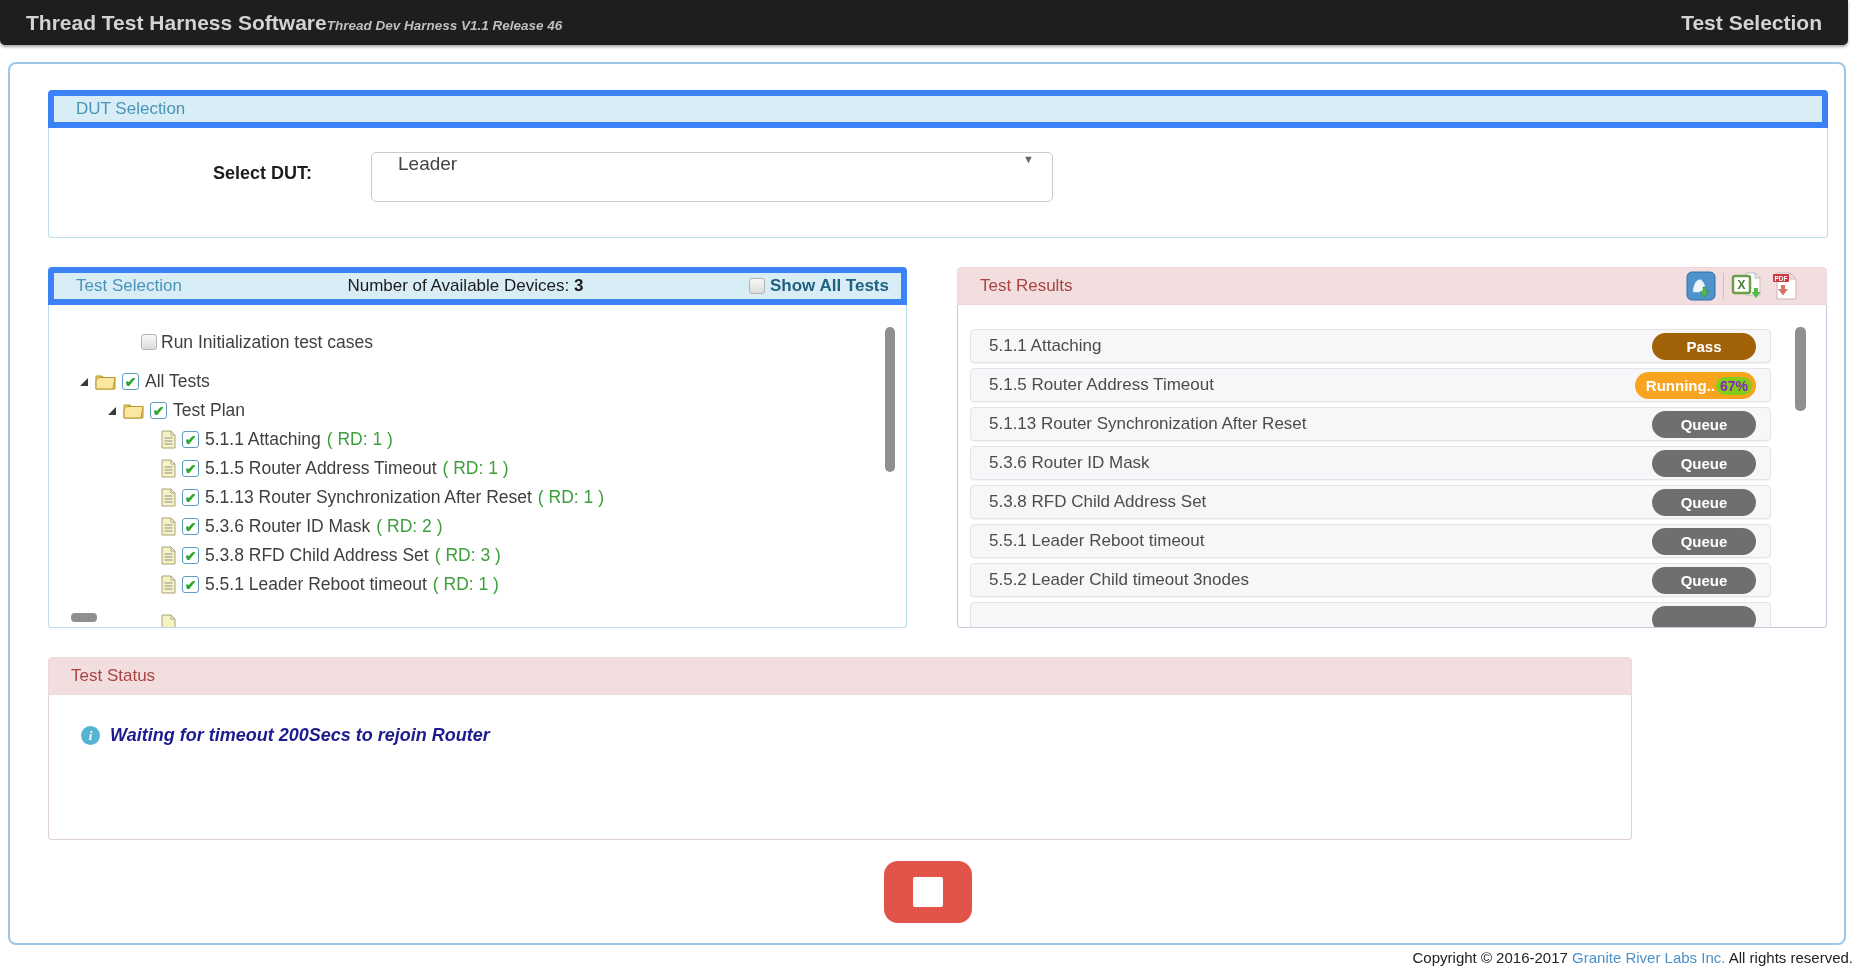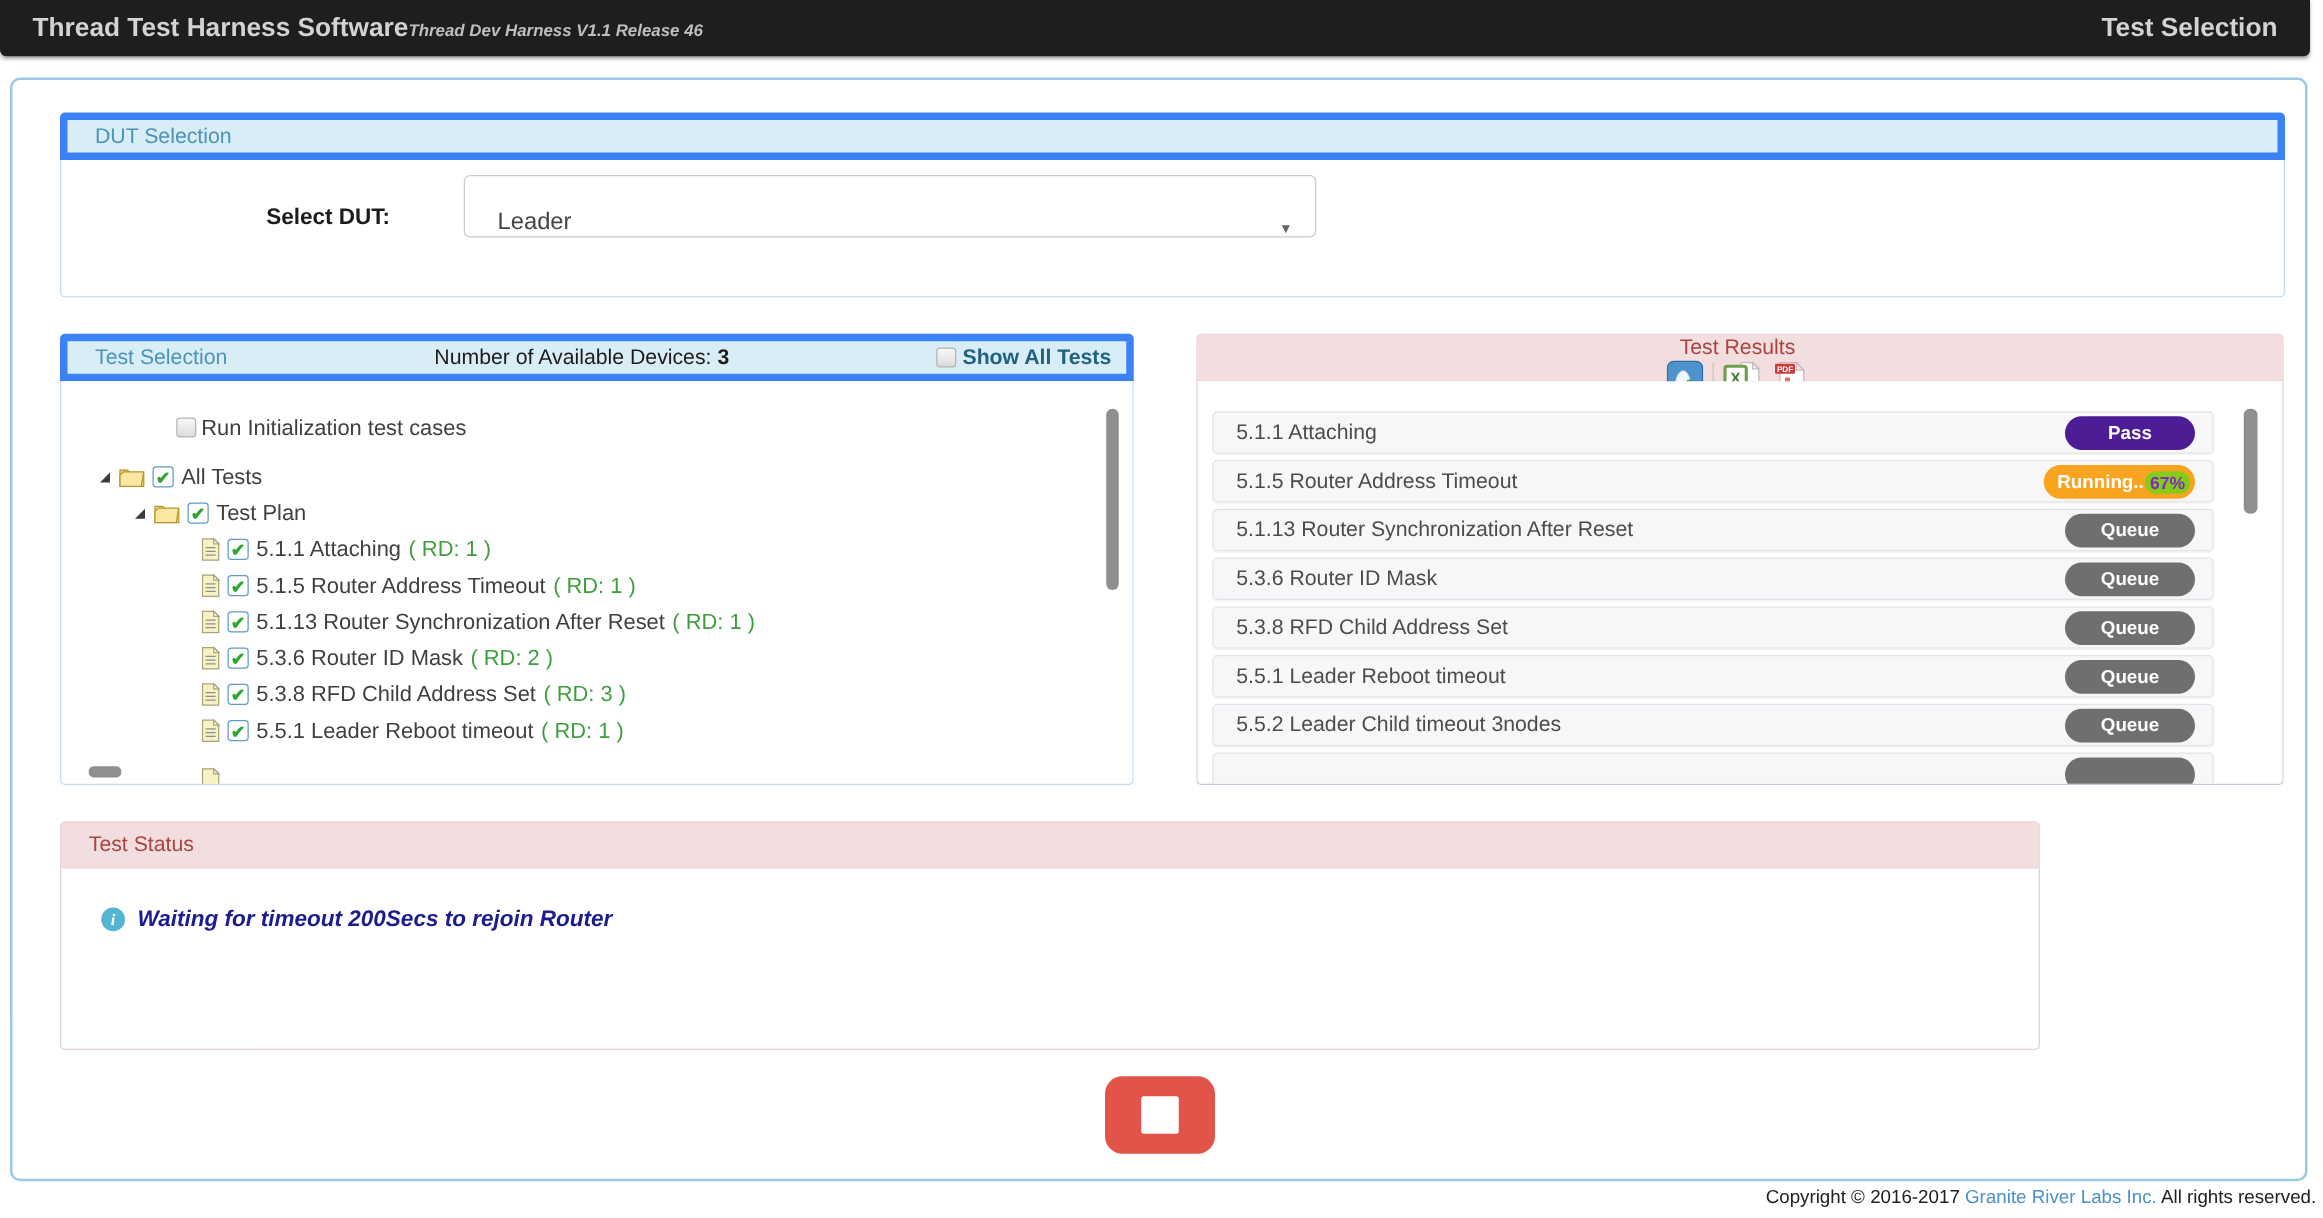--- a/index.html
+++ b/index.html
@@ -40,23 +40,23 @@
   .danger .panel-body { border-color:#cdc5d9; }
   .status-panel .panel-body { border-color:#ded0d4; }
 
   
   .dut-panel { left:38px; top:26px; width:1780px; height:148px; }
   .dut-label {
     position:absolute; left:48px; top:35px; width:215px; text-align:right;
     font-weight:bold; font-size:18px; color:#1c1c1c;
   }
   .dut-select {
-    position:absolute; left:322px; top:12px; width:682px; height:50px;
+    position:absolute; left:322px; top:24px; width:682px; height:50px;
     border:1px solid #ccc; border-radius:5px; background:#fff;
-    display:flex; align-items:flex-end; justify-content:space-between;
+    display:flex; align-items:flex-start; justify-content:space-between;
     padding:0 18px 0 26px; font-size:19px; color:#444; cursor:pointer;
   }
   .caret { font-size:11px; color:#666; }
 
   
   .ts-panel { left:38px; top:203px; width:859px; height:361px; }
   .ts-header { justify-content:space-between; padding:0 12px 0 22px; }
   .ts-devices { color:#1c1c1c; font-size:17px; }
   .ts-devices b { font-weight:bold; }
   .show-all { display:flex; align-items:center; gap:5px; font-weight:bold; color:#1f617e; font-size:17px; cursor:pointer; }
@@ -77,38 +77,38 @@
     display:flex; align-items:center; justify-content:center; cursor:pointer;
   }
   .expander { width:10px; height:10px; display:flex; cursor:pointer; }
   .icon-wrap { display:flex; align-items:center; }
 
   .vscroll { position:absolute; right:11px; top:22px; width:10px; height:145px; border-radius:5px; background:#8f8f8f; }
   .hscroll { position:absolute; left:22px; bottom:5px; width:26px; height:9px; border-radius:4px; background:#8f8f8f; }
 
   
   .tr-panel { left:947px; top:203px; width:870px; height:361px; }
-  .tr-header { justify-content:space-between; padding:0 26px 0 22px;flex-direction:column; }
+  .tr-header { justify-content:space-between; padding:0 26px 0 22px; }
   .hdr-icons { display:flex; align-items:center; gap:7px; }
   .hdr-icon { display:flex; cursor:pointer; }
   .icon-sep { width:1px; height:26px; background:#d9bcc0; }
 
   .results { position:absolute; left:0; right:0; top:0; bottom:0; padding:24px 55px 0 12px; }
   .result-row {
     position:relative; height:34px; margin-bottom:5px;
     background:#f7f7f9; border:1px solid #e3e3e8; border-radius:4px;
     display:flex; align-items:center; box-shadow:0 1px 1px rgba(0,0,0,.04);
   }
   .result-name { padding-left:18px; font-size:17px; color:#4c4c4c; }
   .badge {
     position:absolute; right:14px; top:3px; height:27px; min-width:104px;
     border-radius:14px; display:flex; align-items:center; justify-content:center;
     color:#fff; font-weight:bold; font-size:15px;
   }
-  .badge.pass    { background:#4c1d95; }
+  .badge.pass    { background:#a16207; }
   .badge.queue   { background:#6f6f6f; }
   .badge.running { background:#f9a41f; padding:0 4px 0 11px; }
   .progress-chip { background:#84cc16; color:#8426c0; border-radius:9px; padding:1px 4px; font-size:14px; margin-left:1px; font-weight:bold; }
   .tr-vscroll { position:absolute; right:20px; top:22px; width:11px; height:84px; border-radius:5px; background:#8f8f8f; }
 
   
   .status-panel { left:38px; top:593px; width:1584px; height:183px; }
   .status-msg { position:absolute; left:32px; top:30px; display:flex; align-items:center; gap:10px; }
   .info-icon {
     width:19px; height:19px; border-radius:50%; background:#56b4d3; color:#fff;

